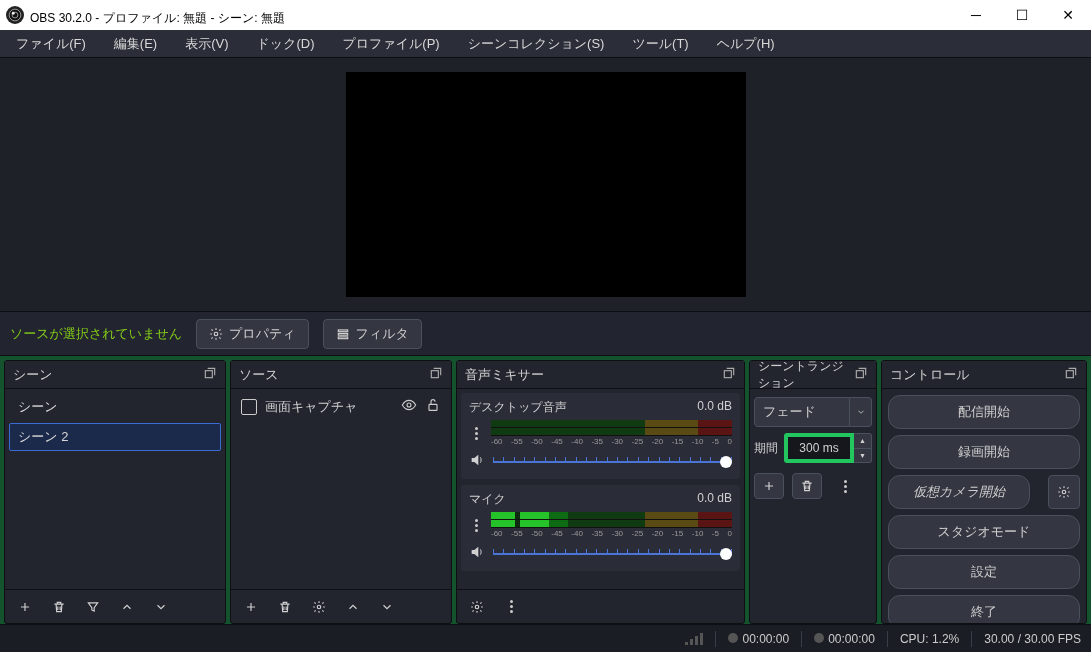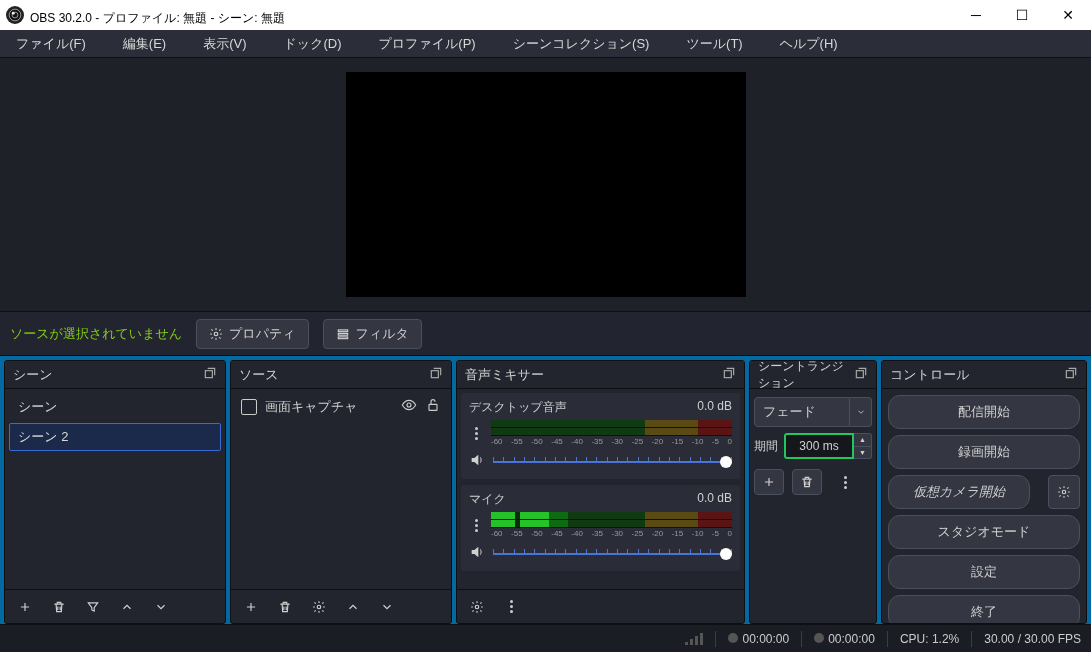--- a/index.html
+++ b/index.html
@@ -3,29 +3,29 @@
 <meta charset="utf-8">
 <style>
 * { box-sizing: border-box; margin: 0; padding: 0; font-family: "Meiryo", "Segoe UI", sans-serif; }
 body { background: #1e1e1e; color: #d0d0d0; width: 1091px; height: 652px; overflow: hidden; display: flex; flex-direction: column; font-size: 13px; }
 .titlebar { background: #fff; color: #000; height: 30px; display: flex; align-items: center; padding: 0 0 0 6px; }
 .titlebar .logo { width: 18px; height: 18px; border-radius: 50%; background: #222; display:flex; align-items:center; justify-content:center; margin-right:6px;}
 .titlebar .logo svg { width:14px; height:14px;}
 .titlebar .title { flex:1; font-size:12px;margin-top:7px;}
 .titlebar .winbtns { display:flex;}
 .titlebar .winbtn { width:46px; height:30px; display:flex; align-items:center; justify-content:center; font-size:14px;}
-.menubar { background:#2b2e38; height:28px; display:flex; align-items:center; padding:0 6px; gap:17px; border-bottom:1px solid #0e0f13;}
+.menubar { background:#2b2e38; height:28px; display:flex; align-items:center; padding:0 6px; gap:8px; border-bottom:1px solid #0e0f13;}
 .menubar .mitem { padding:4px 10px; color:#d8d8d8; font-size:13px;}
 .preview-area { background:#1f2129; height:254px; display:flex; align-items:center; justify-content:center; border-bottom:1px solid #0e0f13;}
 .preview-canvas { width:400px; height:225px; background:#000;}
 .srcbar { background:#222530; height:44px; display:flex; align-items:center; padding:0 10px; gap:14px; border-bottom:1px solid #0e0f13;}
 .srcbar .msg { color:#84cc16; font-size:13px; min-width:170px;}
 .btn { background:#343641; border:1px solid #49505e; border-radius:4px; color:#d0d0d0; padding:5px 12px; display:flex; align-items:center; gap:6px; font-size:13px;}
 .btn svg, .iconbtn svg { width:14px; height:14px; stroke:#d0d0d0; fill:none; stroke-width:2;}
-.panels { display:flex; flex:1; min-height:0; gap:4px; padding:4px 4px 0 4px; background:#0369a1;}
+.panels { display:flex; flex:1; min-height:0; gap:4px; padding:4px 4px 0 4px; background:#14532d;}
 .panel { background:#22242e; border:1px solid #0e0f13; display:flex; flex-direction:column; border-radius:3px;}
 .panel-scenes { width:222px;}
 .panel-sources { width:222px;}
 .panel-mixer { flex:1;}
 .panel-trans { width:128px;}
 .panel-ctrl { width:206px;}
 .phead { height:28px; display:flex; align-items:center; justify-content:space-between; padding:0 8px; border-bottom:1px solid #0e0f13; background:#22242e; font-size:13px;}
 .phead .popicon svg { width:14px; height:14px; stroke:#aaa; fill:none; stroke-width:2;}
 .pbody { flex:1; overflow:hidden; padding:4px 4px;}
 .scene-item { padding:4px 8px; color:#d8d8d8; font-size:13px; border:1px solid transparent; border-radius:2px; margin-bottom:2px;}
@@ -63,21 +63,21 @@
 .slider .ticks i { width:1px; height:6px; background:#4a75d6;}
 .slider .thumb { position:absolute; right:0; top:2px; width:12px; height:12px; background:#fff; border-radius:50%;}
 .dots { display:flex; flex-direction:column; gap:2px; width:14px; align-items:center;}
 .dots i { width:3px; height:3px; background:#ccc; border-radius:50%; display:block;}
 .trans-sel { display:flex; margin:4px 0;}
 .trans-sel .sel { flex:1; background:#343641; border:1px solid #49505e; border-radius:4px 0 0 4px; padding:5px 8px; font-size:13px;}
 .trans-sel .dd { width:22px; background:#343641; border:1px solid #49505e; border-left:none; border-radius:0 4px 4px 0; display:flex; align-items:center; justify-content:center;}
 .trans-dur { display:flex; align-items:center; gap:6px; margin-top:6px;}
 .trans-dur .lbl { font-size:12px;}
 .spinbox { flex:1; display:flex;}
-.spinbox .val { flex:1; background:#16171d; border:2px solid #22c55e; border-radius:3px 0 0 3px; padding:4px 6px; font-size:12px; text-align:center;}
+.spinbox .val { flex:1; background:#16171d; border:4px solid #22c55e; border-radius:3px 0 0 3px; padding:4px 6px; font-size:12px; text-align:center;}
 .spinbox .arrows { width:18px; display:flex; flex-direction:column;}
 .spinbox .arrows div { flex:1; background:#343641; border:1px solid #49505e; border-left:none; font-size:7px; display:flex; align-items:center; justify-content:center;}
 .spinbox .arrows div:first-child { border-radius:0 3px 0 0;}
 .spinbox .arrows div:last-child { border-radius:0 0 3px 0; border-top:none;}
 .trans-btns { display:flex; gap:8px; margin-top:10px;}
 .trans-btns .iconbtn { background:#343641; border:1px solid #49505e; border-radius:4px; width:30px; height:26px;}
 .ctrl-btn { background:#343641; border:1px solid #49505e; border-radius:12px; padding:7px 8px; text-align:center; font-size:13px; margin-bottom:6px;}
 .ctrl-row { display:flex; gap:18px; margin-bottom:6px;font-style:italic;}
 .ctrl-row .ctrl-btn { flex:1; margin-bottom:0;}
 .ctrl-row .gearbtn { width:32px; background:#343641; border:1px solid #49505e; border-radius:4px; display:flex; align-items:center; justify-content:center;}

